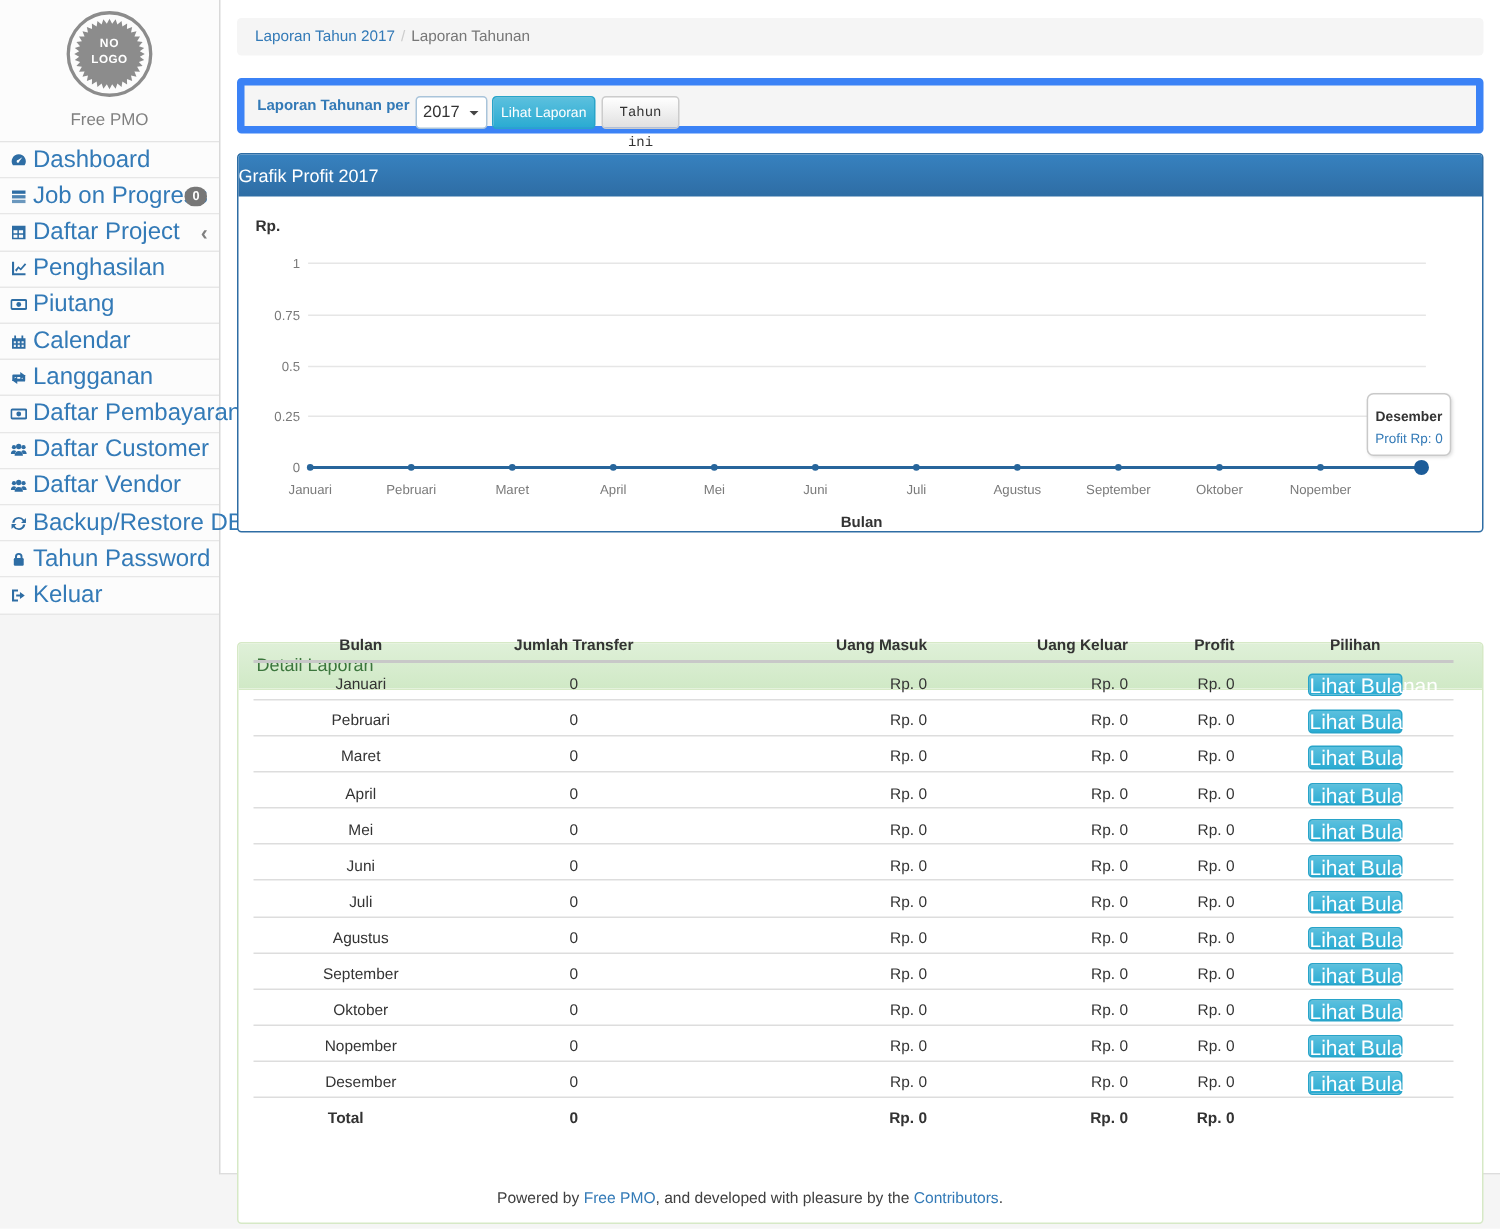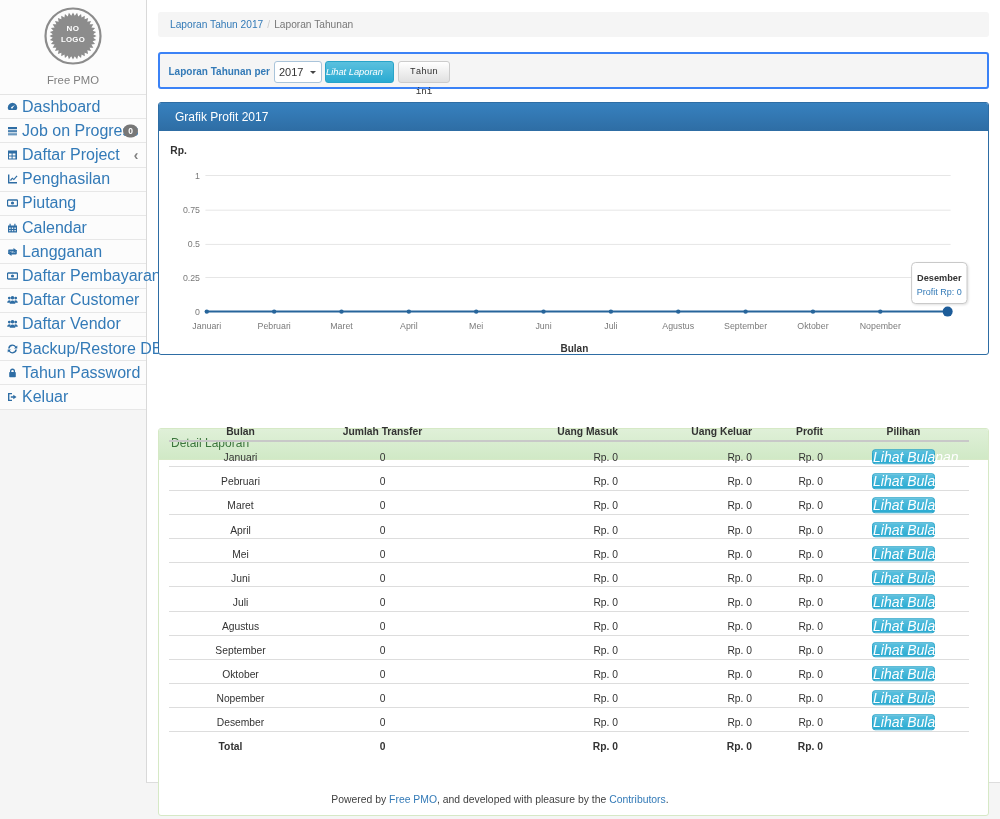--- a/index.html
+++ b/index.html
@@ -13,31 +13,31 @@
 .mi { position:absolute; left:0; width:146px; height:24.2px; background:#fcfcfc; border-bottom:1px solid #e7e7e7; }
 .mi .txt { position:absolute; left:22px; top:50%; transform:translateY(-50%); font-size:16px; color:#337ab7; white-space:nowrap; }
 .mi svg { position:absolute; left:7px; top:50%; transform:translateY(-50%); }
 .badge0 { position:absolute; right:8px; top:50%; transform:translateY(-50%); background:#777; color:#fff; font-size:8.5px; font-weight:bold; border-radius:8px; padding:2px 5px; line-height:9px; }
 .chev { position:absolute; right:7.5px; top:50%; transform:translateY(-50%); color:#808080; font-size:14px; font-weight:bold; }
 
 #crumb { left:158px; top:12px; width:831px; height:25px; background:#f5f5f5; border-radius:3px; font-size:10.2px; line-height:25px; padding-left:12px; color:#777; }
 #crumb a { color:#337ab7; text-decoration:none; }
 #crumb .sep { color:#ccc; padding:0 4px; }
 
-#well { left:158px; top:52px; width:831px; height:37px; background:#f5f5f5; border:2px solid #3b82f6; border-radius:3px; }
+#well { left:158px; top:52px; width:831px; height:37px; background:#f5f5f5; border:5px solid #3b82f6; border-radius:3px; }
 #well .lbl { position:absolute; left:8.5px; top:50%; transform:translateY(-50%); color:#337ab7; font-weight:bold; font-size:10px; }
 #sel { position:absolute; left:113.5px; top:6.8px; width:48px; height:22.6px; background:#fff; border:1px solid #a9c4da; border-radius:3px; font-size:11px; color:#333; line-height:20.6px; padding-left:4.5px; }
 #sel .car { position:absolute; right:4.5px; top:8.8px; width:0; height:0; border-left:3.2px solid transparent; border-right:3.2px solid transparent; border-top:3.8px solid #444; }
-.btninfo { background:linear-gradient(#5bc0de,#2aabd2); border:1px solid #28a4c9; border-radius:3px; color:#fff; text-align:left;font-style:italic; }
+.btninfo { background:linear-gradient(#5bc0de,#2aabd2); border:1px solid #28a4c9; border-radius:3px; color:#fff; text-align:center; }
 .btndef { background:linear-gradient(#ffffff,#e0e0e0); border:1px solid #ccc; border-radius:3px; color:#333; text-align:center;font-family:Liberation Mono, monospace; }
 #btn1 { position:absolute; left:165px; top:7px; width:69px; height:22px; font-size:9.3px; line-height:20px; }
 #btn2 { position:absolute; left:238px; top:7px; width:52px; height:22px; font-size:9.3px; line-height:20px; }
 
 #cpanel { left:158px; top:102px; width:831px; height:253px; border:1px solid #2e6da4; border-radius:3px; background:#fff; }
-#chead { position:absolute; left:0; top:0; width:829px; height:28px; background:linear-gradient(#3781bf,#2e6da4); color:#fff; font-size:12px; line-height:28px; padding-left:16px; border-radius:2px 2px 0 0; }
+#chead { position:absolute; left:0; top:0; width:829px; height:28px; background:linear-gradient(#3781bf,#2e6da4); color:#fff; font-size:12px; line-height:28px; padding-left:0; border-radius:2px 2px 0 0; }
 
 #tpanel { left:158px; top:380px; width:831px; height:388px; border:1px solid #d6e9c6; border-radius:3px; background:#fff;margin-top:48px; }
 #thead2 { position:absolute; left:0; top:0; width:829px; height:31px; background:linear-gradient(#dff0d8,#d0e9c6); color:#3c763d; font-size:12px; line-height:29px; padding-left:12px; border-radius:2px 2px 0 0; border-bottom:1px solid #d6e9c6; }
 
 #footer { left:0; top:783px; width:1000px; height:36px; text-align:center; font-size:10.4px; color:#404040; line-height:33px; }
 #footer a { color:#337ab7; text-decoration:none; }
 
 #rtable { position:absolute; left:169px; top:422.3px; width:800px; font-size:10.3px; color:#333; }
 .trow { position:relative; height:24.07px; border-top:1px solid #ddd; }
 .trow:nth-child(2) { border-top:none; }

